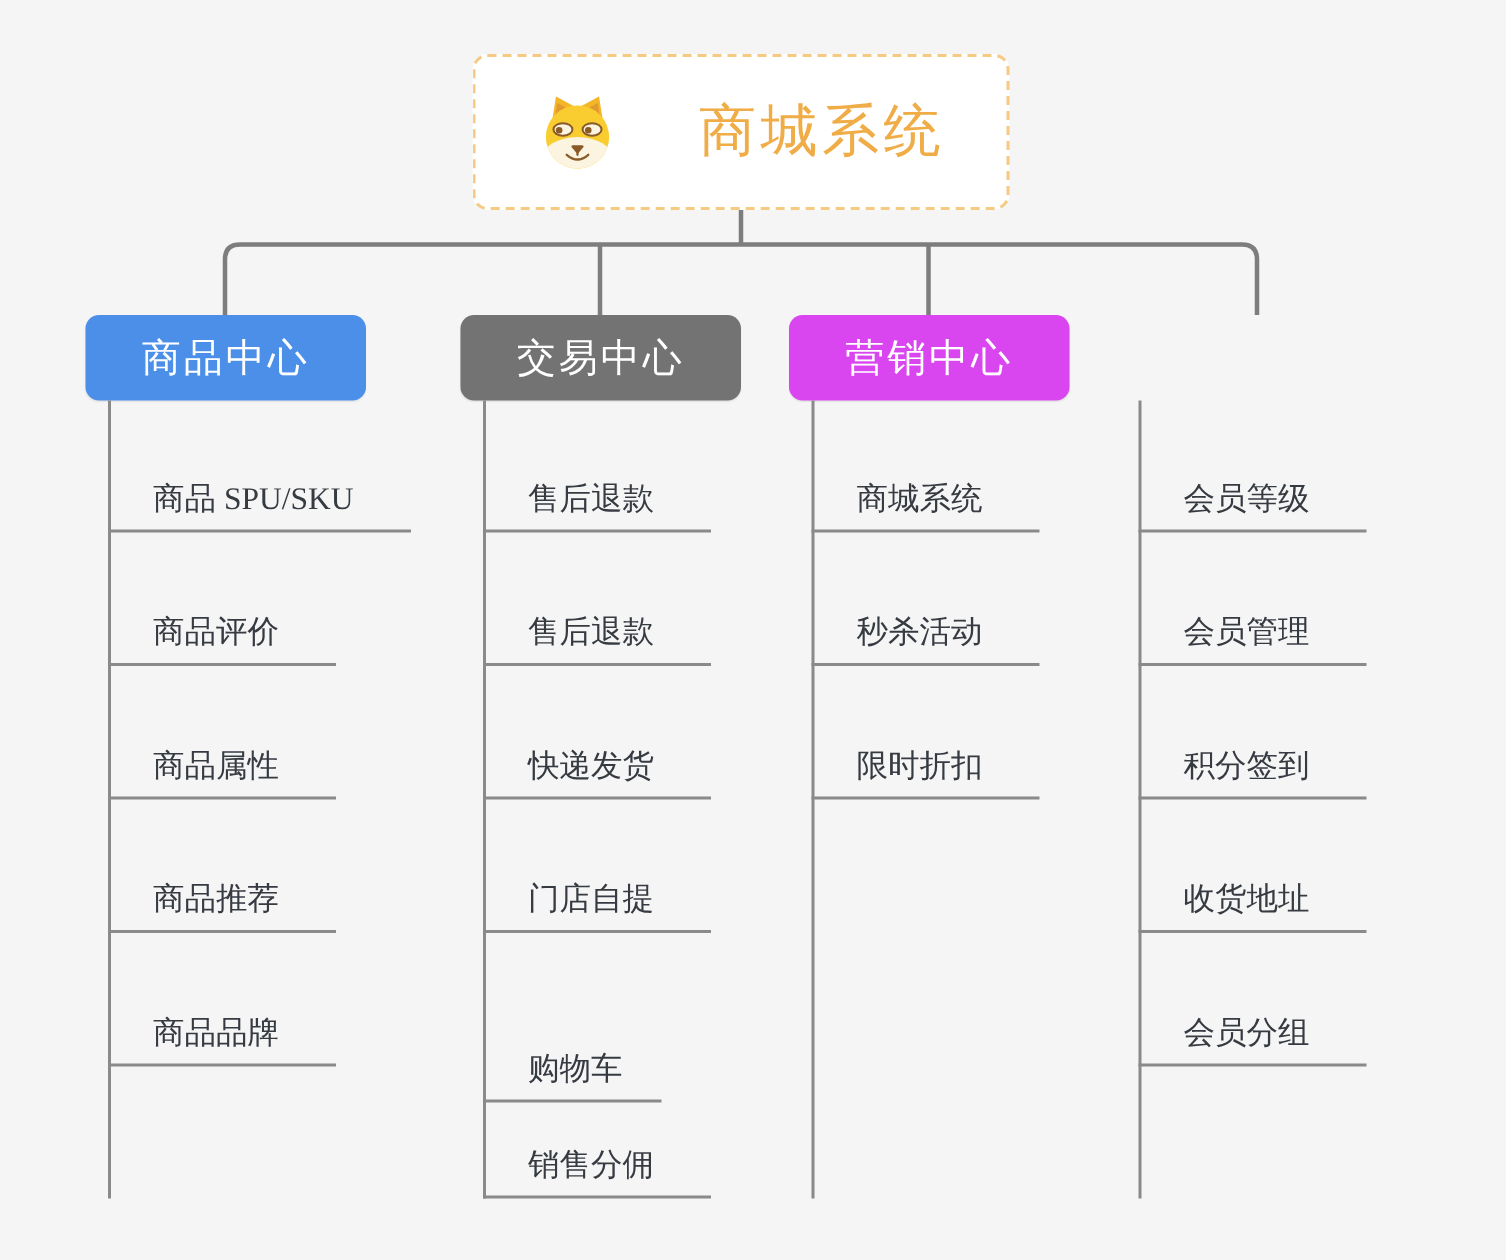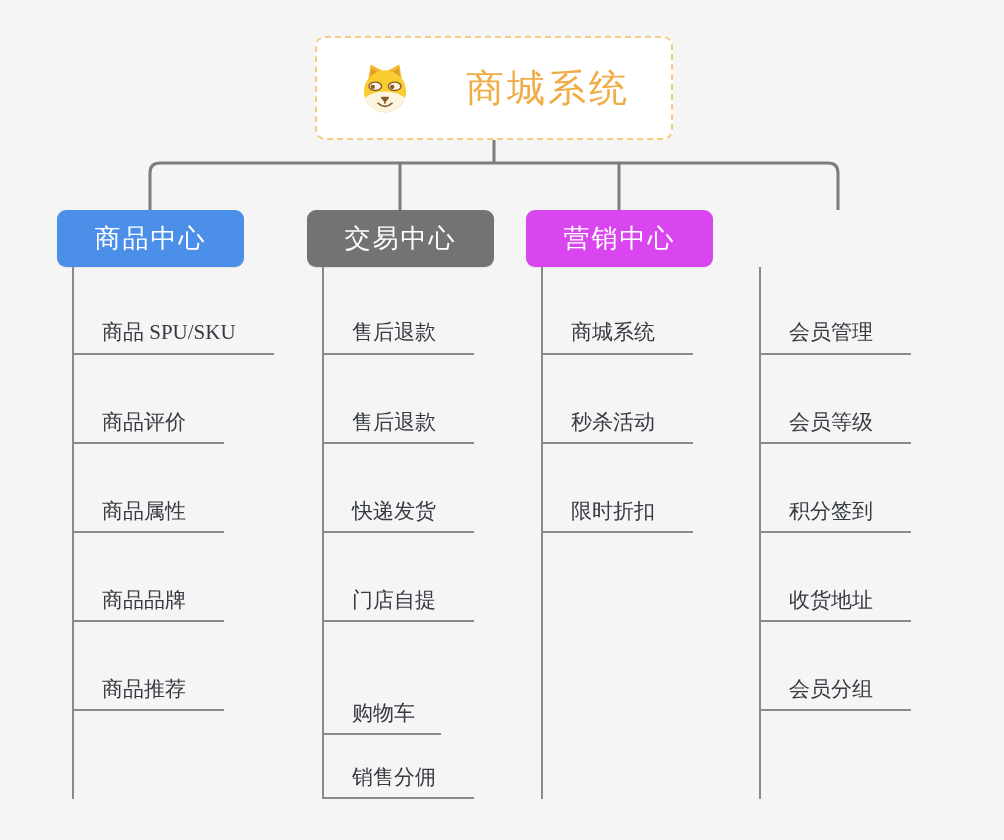--- a/index.html
+++ b/index.html
@@ -104,22 +104,22 @@
     <span class="root-title">商城系统</span>
   </div>
 
   <div class="column col-0">
     <div class="branch-header" style="background-color: rgb(75, 143, 232);">商品中心</div>
     <div class="vline"></div>
     <div class="items">
       <div class="leaf">商品 SPU/SKU</div>
       <div class="leaf">商品评价</div>
       <div class="leaf">商品属性</div>
+      <div class="leaf">商品推荐</div>
       <div class="leaf">商品品牌</div>
-      <div class="leaf">商品推荐</div>
     </div>
   </div>
 
   <div class="column col-1">
     <div class="branch-header" style="background-color: #737373;">交易中心</div>
     <div class="vline"></div>
     <div class="items">
       <div class="leaf">售后退款</div>
       <div class="leaf">售后退款</div>
       <div class="leaf">快递发货</div>
@@ -135,21 +135,21 @@
     <div class="items">
       <div class="leaf">商城系统</div>
       <div class="leaf">秒杀活动</div>
       <div class="leaf">限时折扣</div>
     </div>
   </div>
 
   <div class="column col-3">
     <div class="vline"></div>
     <div class="items">
+      <div class="leaf">会员等级</div>
       <div class="leaf">会员管理</div>
-      <div class="leaf">会员等级</div>
       <div class="leaf">积分签到</div>
       <div class="leaf">收货地址</div>
       <div class="leaf">会员分组</div>
     </div>
   </div>
 
 </div>
 
 </body></html>

